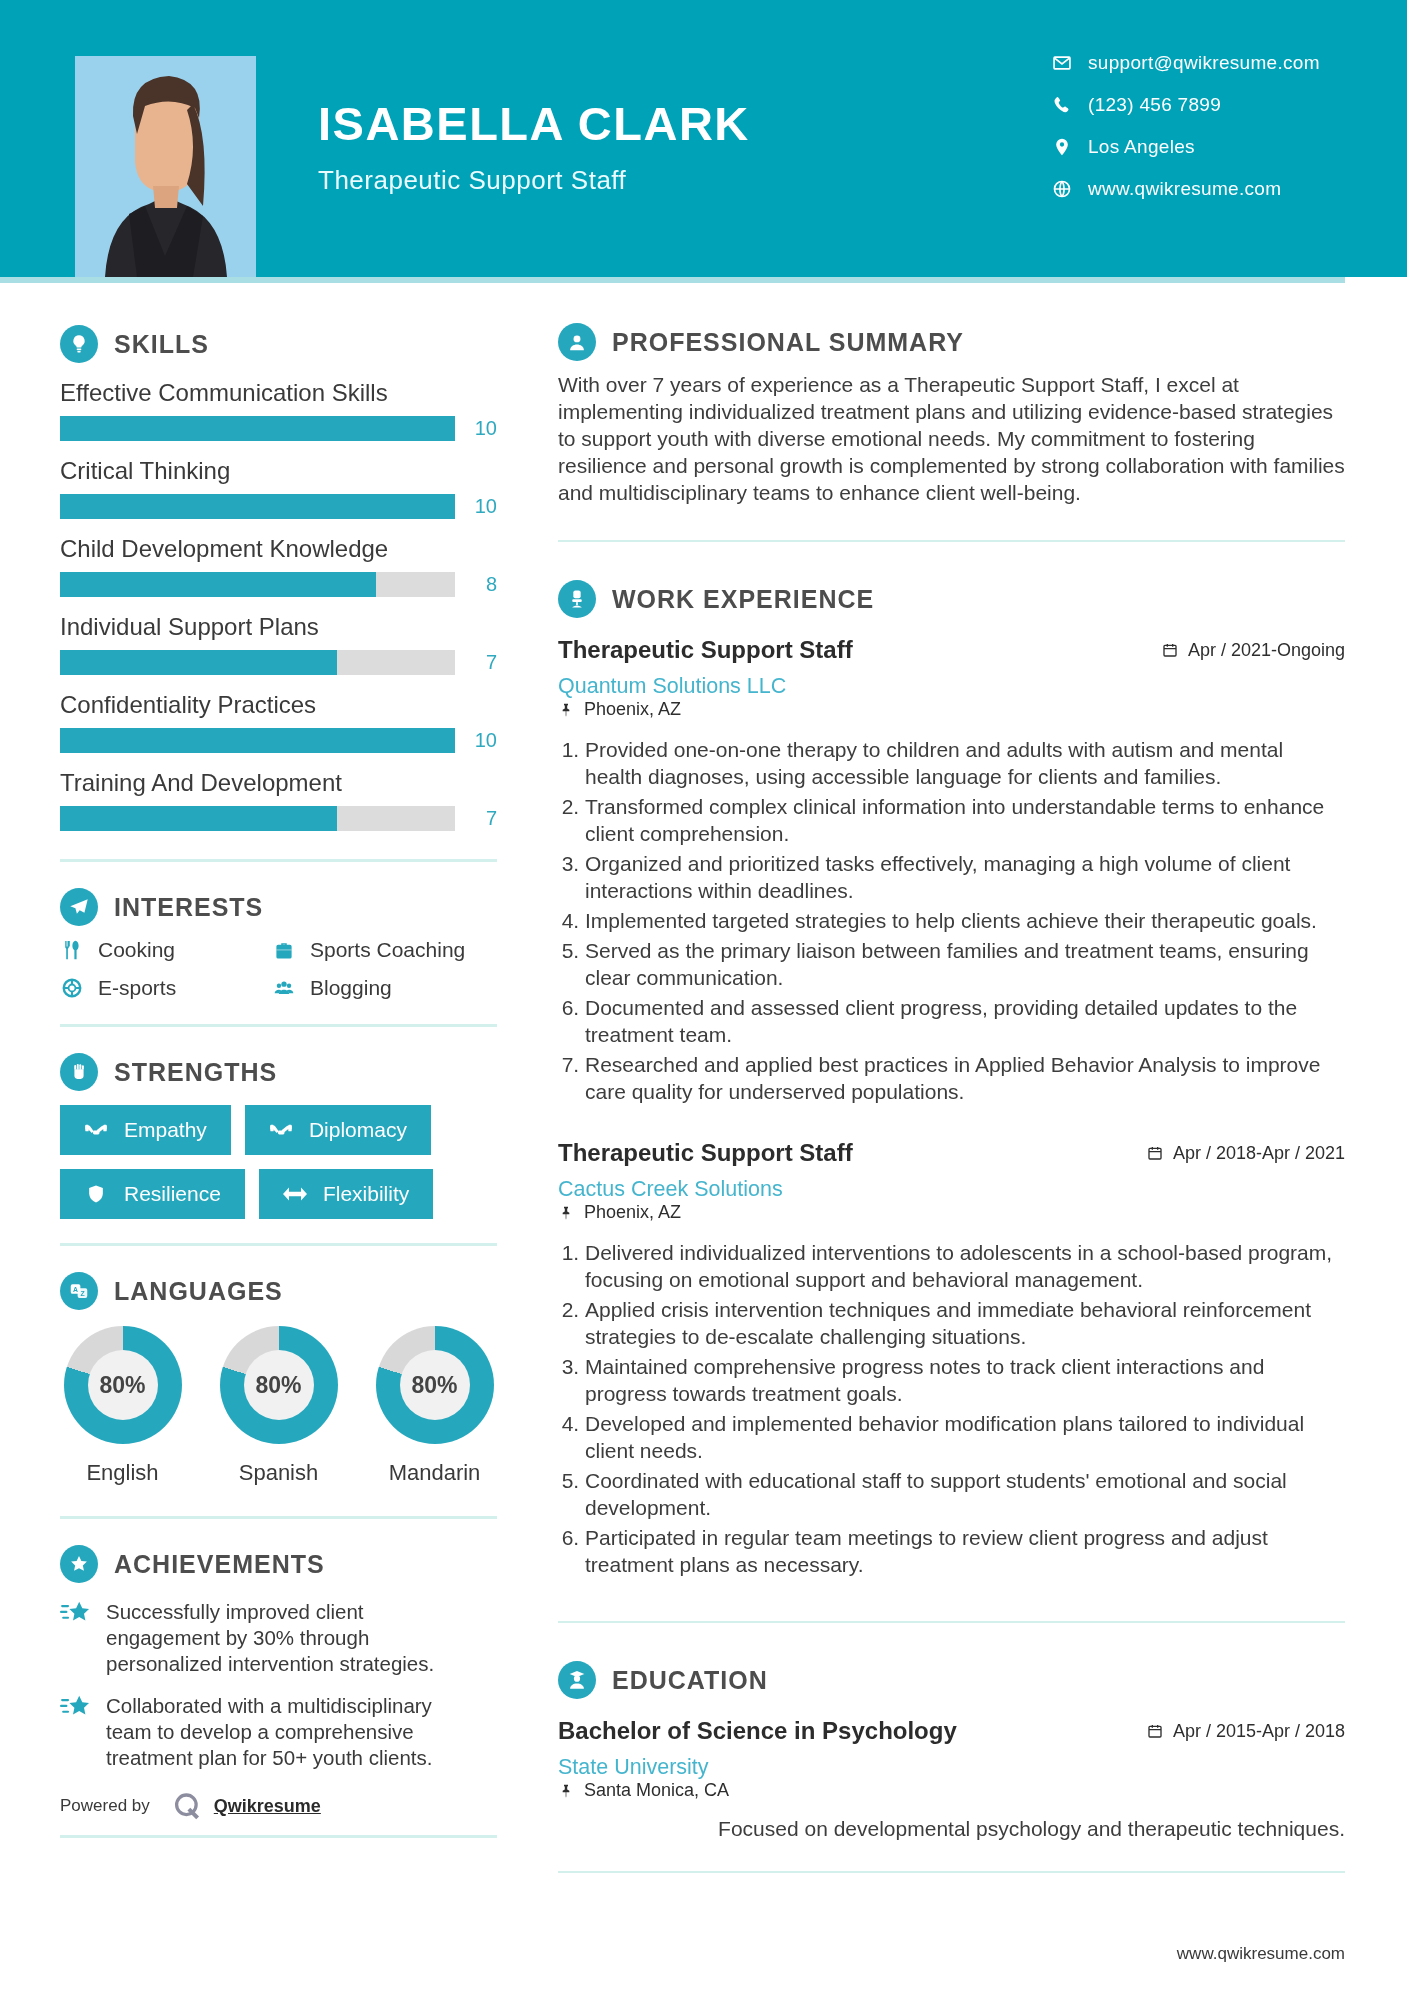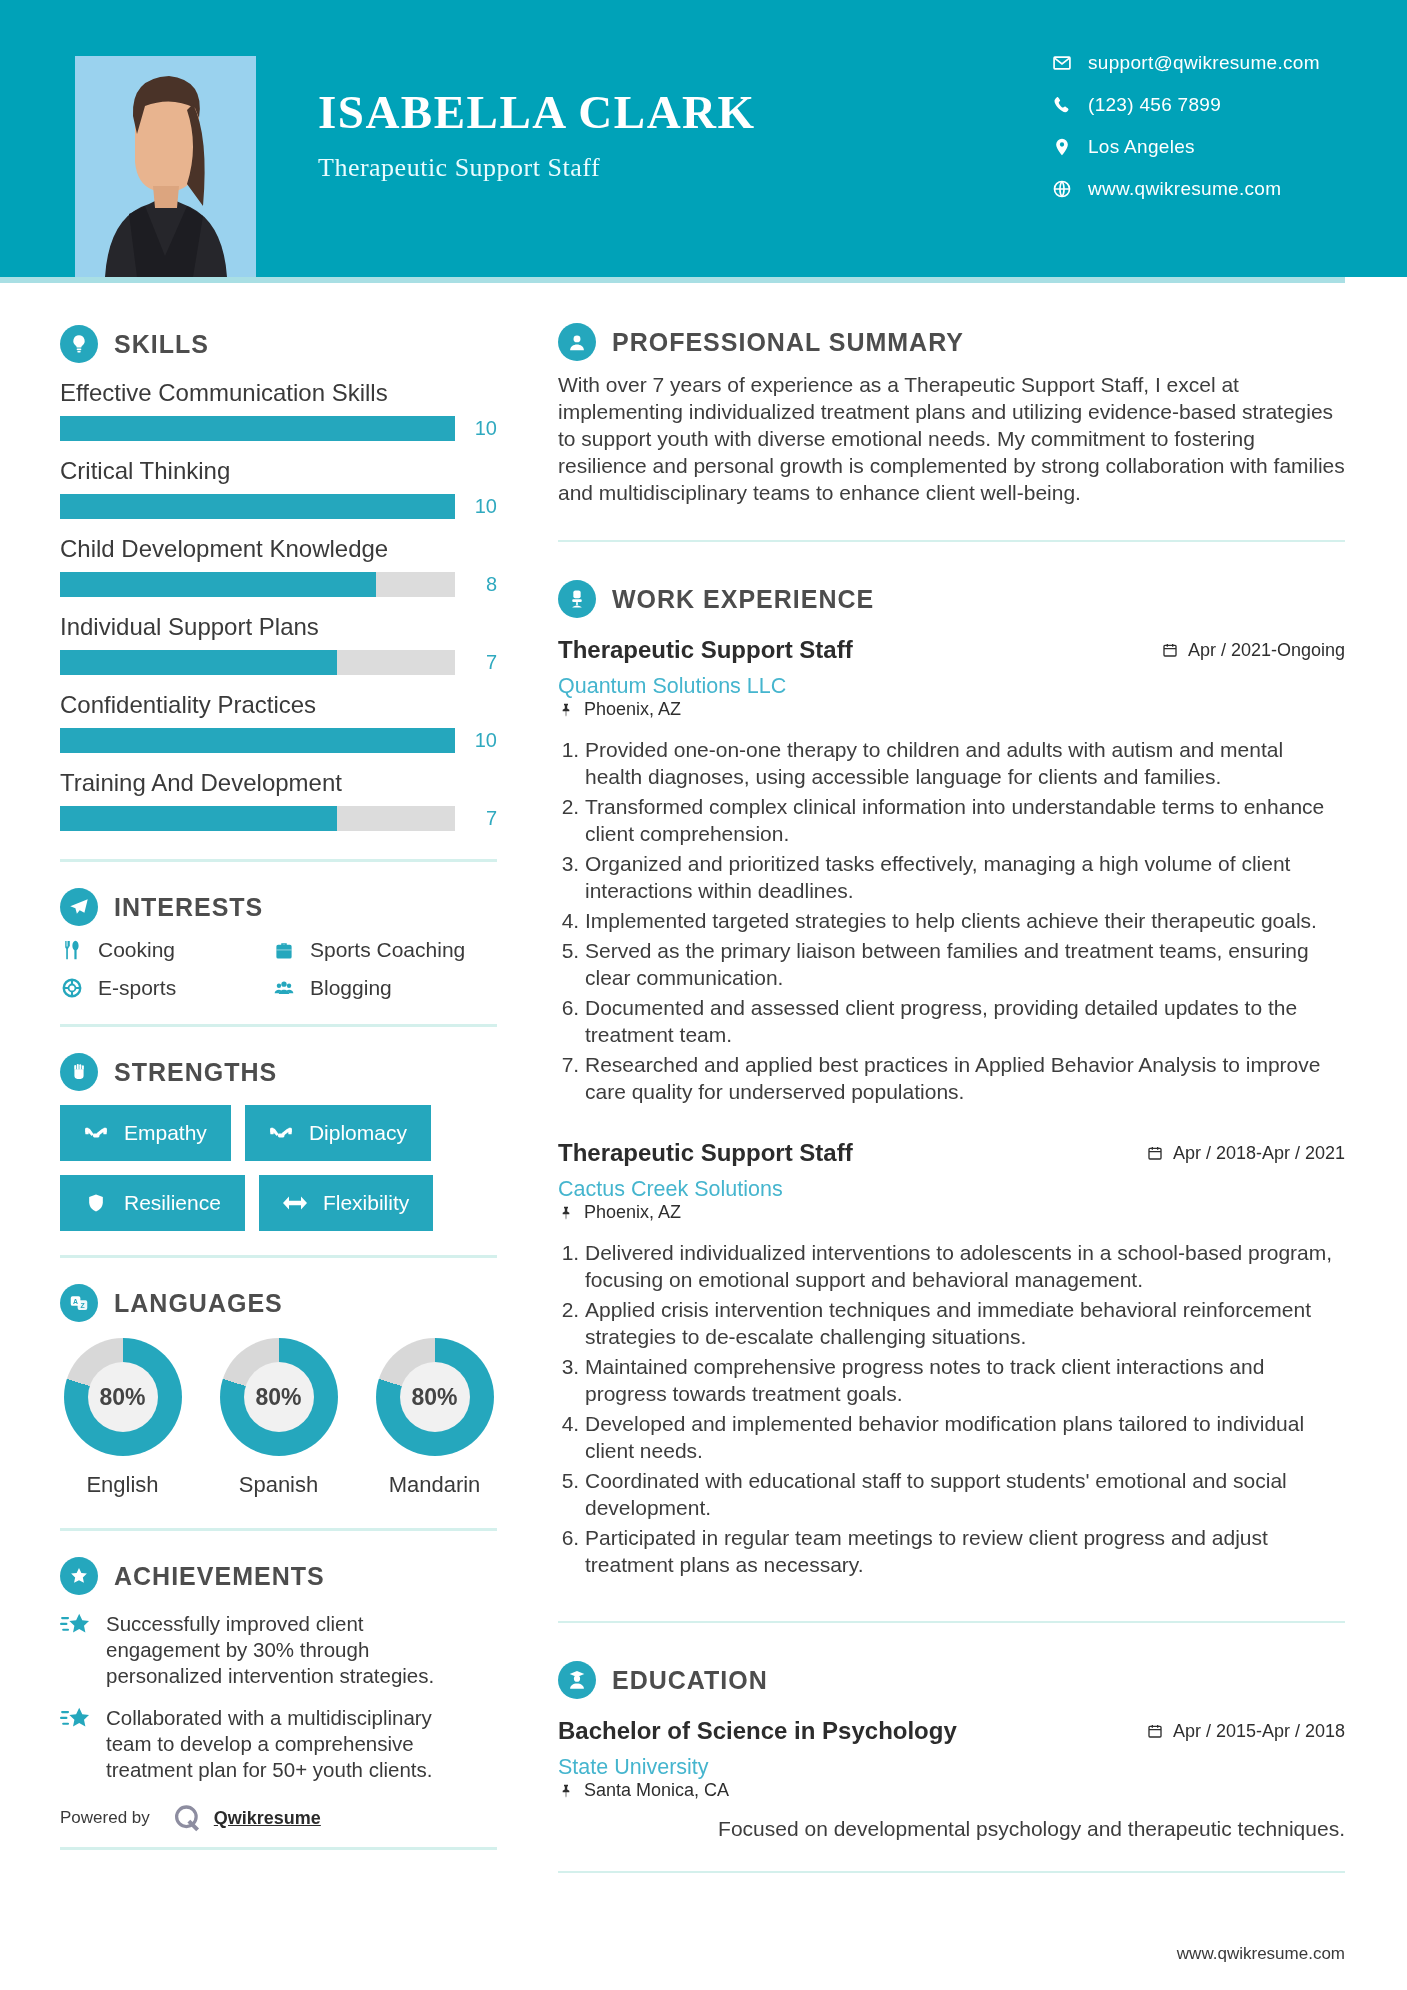--- a/index.html
+++ b/index.html
@@ -5,21 +5,21 @@
   * { margin:0; padding:0; box-sizing:border-box; }
   html,body { background:#e8e8e8; }
   body { font-family:"Liberation Sans", sans-serif; }
   .page { width:1407px; height:1990px; background:#ffffff; position:relative; overflow:hidden; margin:0 auto; }
 
   
   .header { position:absolute; top:0; left:0; width:1407px; height:277px; background:#00A2B8; }
   .header-strip { position:absolute; top:277px; left:0; width:1345px; height:6px; background:#a9dfe4; }
   .photo { position:absolute; left:75px; top:56px; width:181px; height:221px; background:#9ad2ee; overflow:hidden; }
   .photo svg { display:block; }
-  .name-block { position:absolute; left:318px; top:85px; color:#fff;font-family:Liberation Serif, serif; }
+  .name-block { position:absolute; left:318px; top:96px; color:#fff; }
   .name { font-size:47px; font-weight:bold; letter-spacing:1.5px; color:#ffffff; }
   .role { font-size:26px; font-weight:normal; color:#eafcff; margin-top:14px; letter-spacing:0.5px; }
   .contact { position:absolute; left:1052px; top:52px; list-style:none; }
   .contact li { display:flex; align-items:center; height:22px; margin-bottom:20px; color:#ffffff; }
   .contact .cicon { width:20px; height:20px; margin-right:16px; color:#ffffff; flex:none; display:flex; align-items:center; }
   .contact .ctext { font-size:19px; letter-spacing:0.3px; white-space:nowrap; }
 
   
   .body { position:absolute; top:283px; left:0; width:1407px; display:flex; padding:0 62px 0 60px; }
   .col-left { width:437px; flex:none; }
@@ -47,21 +47,21 @@
   
   .sec-block { padding-top:26px; }
   .int-grid { display:grid; grid-template-columns:212px 1fr; row-gap:14px; margin-top:12px; }
   .int-item { display:flex; align-items:center; font-size:21px; color:#3a3a3a; }
   .int-item .iicon { width:24px; height:24px; color:#25A7BD; margin-right:14px; flex:none; display:flex; align-items:center; justify-content:center; }
   .iicon svg { width:22px; height:22px; }
   .pad-b { height:24px; }
 
   
   .str-wrap { display:flex; flex-wrap:wrap; gap:14px; margin-top:14px; }
-  .str-btn { height:56px; background:#25A7BD; color:#ffffff; display:inline-flex; align-items:center; padding:0 24px; font-size:21px; }
+  .str-btn { height:50px; background:#25A7BD; color:#ffffff; display:inline-flex; align-items:center; padding:0 24px; font-size:21px; }
   .str-btn .sicon { width:26px; height:22px; margin-right:14px; display:flex; align-items:center; }
   .sicon svg { width:24px; height:20px; }
 
   
   .lang-row { display:flex; justify-content:space-between; margin-top:16px; }
   .lang { width:125px; text-align:center; }
   .donut { width:118px; height:118px; border-radius:50%; margin:0 auto; position:relative; }
   .donut-hole { position:absolute; left:24px; top:24px; width:70px; height:70px; border-radius:50%; background:#f1f1f1; display:flex; align-items:center; justify-content:center; font-size:23px; font-weight:bold; color:#444; }
   .lang-name { font-size:22px; color:#3a3a3a; margin-top:16px; }
 

